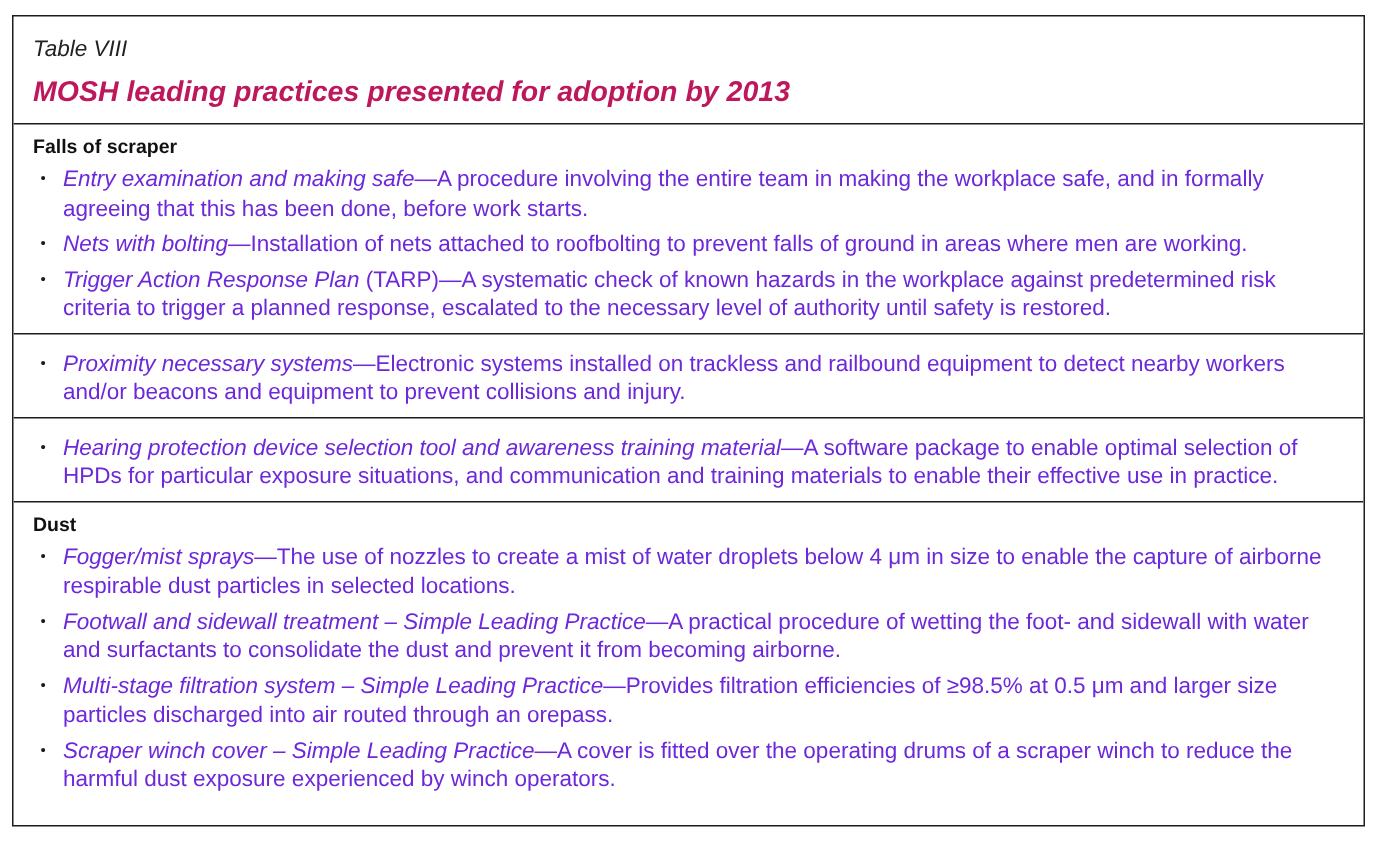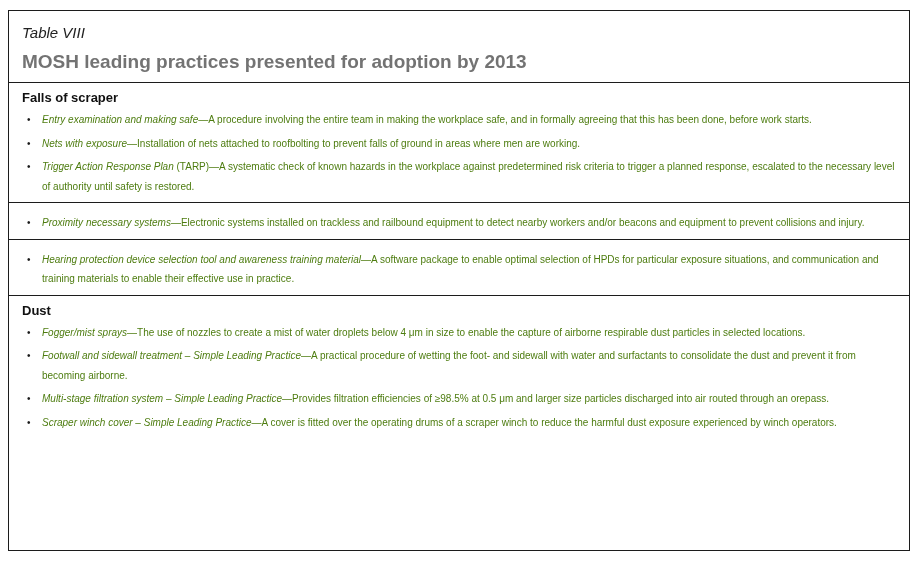--- a/index.html
+++ b/index.html
@@ -36,21 +36,22 @@
     font-style: italic;
     font-size: 15px;
     line-height: 17px;
     color: #222222;
   }
   .table-title {
     margin-top: 9px;
     font-weight: bold;
     font-size: 19px;
     line-height: 23px;
-    color: #737373;
+    color: #be185d;
+    font-style: italic;
   }
   .section {
     border-top: 1.5px solid #1c1c1c;
     padding: 6px 14px 6px 13px;
   }
   .section-heading {
     margin: 0 0 2px 0;
     font-size: 13px;
     font-weight: bold;
     line-height: 17px;
@@ -66,23 +67,23 @@
     width: 20px;
     padding-left: 5px;
     box-sizing: border-box;
     font-size: 10px;
     line-height: 19.5px;
     color: #1b1b1b;
   }
   .item-text {
     margin: 0;
     flex: 1 1 auto;
-    font-size: 10px;
+    font-size: 15px;
     line-height: 19.5px;
-    color: #4d7c0f;
+    color: #6d28d9;
   }
   .lead {
     font-style: italic;
   }
   .lead-suffix, .dash, .desc {
     font-style: normal;
   }
 </style>
 </head>
 <body>
@@ -98,21 +99,21 @@
     <div class="section">
       <h3 class="section-heading">Falls of scraper</h3>
 
       <div class="item">
         <span class="bullet">•</span>
         <p class="item-text"><span class="lead">Entry examination and making safe</span><span class="lead-suffix"></span><span class="dash">—</span><span class="desc">A procedure involving the entire team in making the workplace safe, and in formally agreeing that this has been done, before work starts.</span></p>
       </div>
 
       <div class="item">
         <span class="bullet">•</span>
-        <p class="item-text"><span class="lead">Nets with exposure</span><span class="lead-suffix"></span><span class="dash">—</span><span class="desc">Installation of nets attached to roofbolting to prevent falls of ground in areas where men are working.</span></p>
+        <p class="item-text"><span class="lead">Nets with bolting</span><span class="lead-suffix"></span><span class="dash">—</span><span class="desc">Installation of nets attached to roofbolting to prevent falls of ground in areas where men are working.</span></p>
       </div>
 
       <div class="item">
         <span class="bullet">•</span>
         <p class="item-text"><span class="lead">Trigger Action Response Plan</span><span class="lead-suffix"> (TARP)</span><span class="dash">—</span><span class="desc">A systematic check of known hazards in the workplace against predetermined risk criteria to trigger a planned response, escalated to the necessary level of authority until safety is restored.</span></p>
       </div>
     </div>
 
     <div class="section">
 

